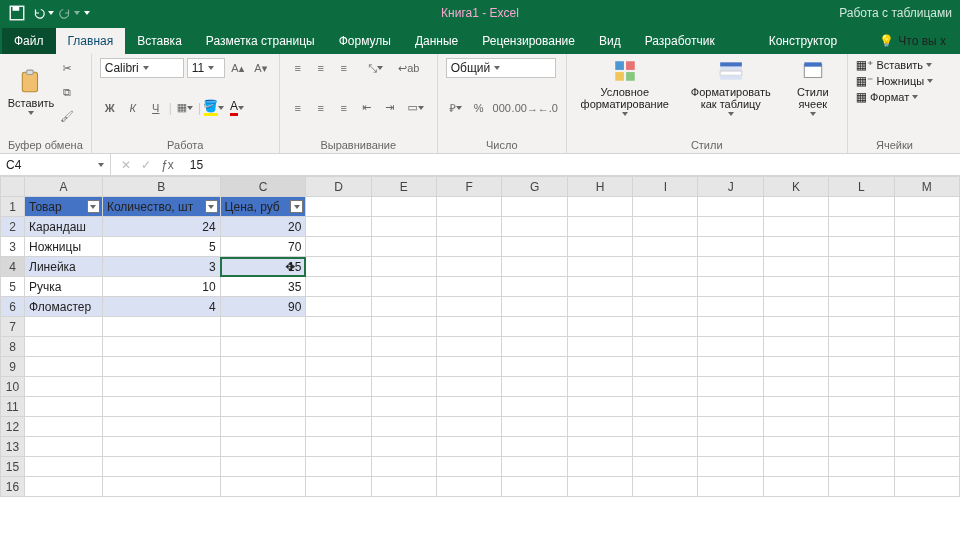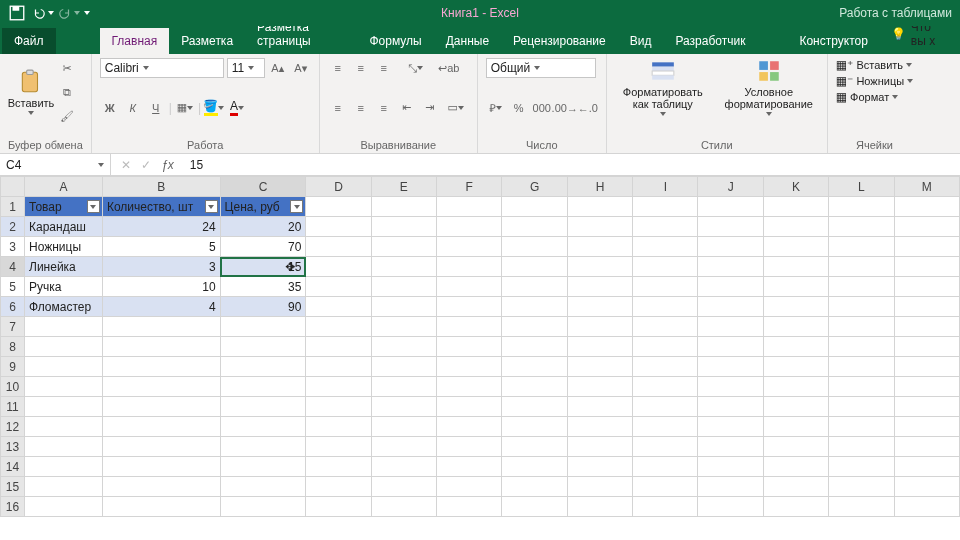--- a/index.html
+++ b/index.html
@@ -5,35 +5,35 @@
 *{box-sizing:border-box;margin:0;padding:0;font-family:"Segoe UI",Tahoma,sans-serif;font-size:12px;color:#222;}
 body{background:#fff;}
 .titlebar{background:#0c6b3f;height:26px;display:flex;align-items:center;position:relative;}
 .qat{display:flex;align-items:center;gap:4px;padding:0 6px;}
 .qat .qbtn{width:22px;height:20px;display:flex;align-items:center;justify-content:center;color:#fff;}
 .title-center{position:absolute;left:50%;transform:translateX(-50%);color:#f9a8d4;font-size:12px;}
 .title-right{position:absolute;right:8px;color:#d0e8dc;font-size:12px;}
 .ribbon-tabs{background:#0c6b3f;height:28px;display:flex;align-items:flex-end;padding:0 2px;}
 .tab{padding:6px 12px;color:#fff;cursor:pointer;font-size:12px;}
 .tab.file{background:#084d2d;}
-.tab.active{background:#f3f2f1;color:#701a75;margin-left:44px;}
+.tab.active{background:#f3f2f1;color:#0c4a6e;}
 .tab.far{margin-left:auto;display:flex;align-items:center;gap:4px;}
 .ribbon{background:#f3f2f1;border-bottom:1px solid #d4d4d4;height:100px;display:flex;}
 .group{border-right:1px solid #d9d9d9;padding:4px 8px 2px 8px;display:flex;flex-direction:column;justify-content:space-between;}
 .group-label{text-align:center;color:#666;font-size:11px;padding-top:2px;}
 .row{display:flex;align-items:center;gap:3px;}
 .bigbtn{display:flex;flex-direction:column;align-items:center;justify-content:center;width:46px;gap:2px;color:#444;}
 .bigbtn .ic{width:28px;height:26px;}
 .smallbtn{width:20px;height:20px;border:1px solid transparent;display:flex;align-items:center;justify-content:center;color:#666;font-size:11px;}
 .combo{height:20px;border:1px solid #c6c6c6;background:#fff;padding:0 4px;display:flex;align-items:center;gap:4px;font-size:11px;}
 .dd{width:0;height:0;border-left:3px solid transparent;border-right:3px solid transparent;border-top:4px solid #666;}
 .namebox-row{height:22px;border-bottom:1px solid #d4d4d4;display:flex;align-items:center;background:#fff;}
 .namebox{width:111px;border-right:1px solid #d4d4d4;padding:12px 6px;height:100%;display:flex;align-items:center;justify-content:space-between;}
 .fx-btns{display:flex;align-items:center;gap:10px;padding:0 10px;color:#888;}
-.fx-btns .fx{font-style:italic;color:#666;}
+.fx-btns .fx{color:#666;}
 .formula-input{flex:1;padding:0 6px;}
 .sheet{position:relative;overflow:hidden;}
 .gridtable{border-collapse:collapse;table-layout:fixed;}
 .gridtable th, .gridtable td{border:1px solid #d4d4d4;height:20px;padding:0 4px;font-size:12px;text-align:left;overflow:hidden;white-space:nowrap;}
 .gridtable th{background:#e6e6e6;text-align:center;font-weight:normal;color:#444;}
 .rowhdr{background:#e6e6e6;text-align:center !important;width:24px;min-width:24px;color:#444;}
 .colA{width:78px;}.colB{width:118px;}.colC{width:86px;}.colX{width:66px;}
 .selcorner{background:#e6e6e6;}
 .tblhdr{background:#4472c4;color:#fff;position:relative;margin-left:32px;}
 .tblhdr .flt{position:absolute;right:2px;top:3px;width:13px;height:13px;background:#fff;border:1px solid #777;display:flex;align-items:center;justify-content:center;}
@@ -73,21 +73,21 @@
       </div>
     <span class="dd" style="border-top-color:#fff;"></span>
   </div>
   <div class="title-center">Книга1  -  Excel</div>
   <div class="title-right">Работа с таблицами</div>
 </div>
 
 <div class="ribbon-tabs">
   <div class="tab file">Файл</div>
   <div class="tab active">Главная</div>
-  <div class="tab">Разметка</div>
+  <div class="tab">Вставка</div>
   <div class="tab">Разметка страницы</div>
   <div class="tab">Формулы</div>
   <div class="tab">Данные</div>
   <div class="tab">Рецензирование</div>
   <div class="tab">Вид</div>
   <div class="tab">Разработчик</div>
   <div class="tab" style="margin-left:30px;">Конструктор</div>
   <div class="tab far">
     <span>💡</span>
     <span>Что вы х</span>
@@ -109,21 +109,21 @@
         <div class="smallbtn">✂</div>
         <div class="smallbtn">⧉</div>
         <div class="smallbtn">🖌</div>
       </div>
     </div>
     <div class="group-label">Буфер обмена</div>
   </div>
 
   <div class="group">
     <div class="row">
-      <div class="combo" style="width:124px;">
+      <div class="combo" style="width:84px;">
           <span>Calibri</span>
           <span class="dd"></span>
         </div>
       <div class="combo" style="width:38px;">
           <span>11</span>
           <span class="dd"></span>
         </div>
       <div class="smallbtn">A▴</div>
       <div class="smallbtn">A▾</div>
     </div>
@@ -179,38 +179,46 @@
       <div class="smallbtn">%</div>
       <div class="smallbtn">000</div>
       <div class="smallbtn">.00→</div>
       <div class="smallbtn">←.0</div>
     </div>
     <div class="group-label">Число</div>
   </div>
 
   <div class="group">
     <div class="row" style="gap:8px;">
+      <div class="bigbtn" style="width:100px;">
+        <svg class="ic" viewBox="0 0 24 24">
+            <rect x="3" y="3" width="8" height="8" fill="#4f97d3"></rect>
+            <rect x="13" y="3" width="8" height="8" fill="#e87272"></rect>
+            <rect x="3" y="13" width="8" height="8" fill="#f2c55c"></rect>
+            <rect x="13" y="13" width="8" height="8" fill="#87c87f"></rect>
+          </svg>
+        <span style="font-size:11px;text-align:center;line-height:1.1;">Условное форматирование</span>
+          <span class="dd"></span>
+      </div>
       <div class="bigbtn" style="width:96px;">
         <svg class="ic" viewBox="0 0 24 24">
             <rect x="2" y="4" width="20" height="4" fill="#4472c4"></rect>
             <rect x="2" y="8" width="20" height="4" fill="#d9e1f2"></rect>
             <rect x="2" y="12" width="20" height="4" fill="#fff" stroke="#d0d0d0"></rect>
             <rect x="2" y="16" width="20" height="4" fill="#d9e1f2"></rect>
           </svg>
         <span style="font-size:11px;text-align:center;line-height:1.1;">Форматировать как таблицу</span>
           <span class="dd"></span>
       </div>
-      <div class="bigbtn" style="width:100px;">
+      <div class="bigbtn" style="width:52px;">
         <svg class="ic" viewBox="0 0 24 24">
-            <rect x="3" y="3" width="8" height="8" fill="#4f97d3"></rect>
-            <rect x="13" y="3" width="8" height="8" fill="#e87272"></rect>
-            <rect x="3" y="13" width="8" height="8" fill="#f2c55c"></rect>
-            <rect x="13" y="13" width="8" height="8" fill="#87c87f"></rect>
+            <rect x="4" y="6" width="16" height="12" fill="#fff" stroke="#999"></rect>
+            <path d="M4 6 L20 6" stroke="#4472c4" stroke-width="4"></path>
           </svg>
-        <span style="font-size:11px;text-align:center;line-height:1.1;">Условное форматирование</span>
+        <span style="font-size:11px;text-align:center;line-height:1.1;">Стили ячеек</span>
           <span class="dd"></span>
       </div>
     </div>
     <div class="group-label">Стили</div>
   </div>
 
   <div class="group" style="border-right:none;">
     <div style="display:flex;flex-direction:column;gap:2px;">
       <div class="row">
           <span>▦⁺</span>
@@ -472,36 +480,20 @@
           <td></td>
           <td></td>
           <td></td>
           <td></td>
           <td></td>
           <td></td>
           <td></td>
           <td></td>
         </tr>
   <tr>
-          <td class="rowhdr">14</td>
-          <td></td>
-          <td></td>
-          <td></td>
-          <td></td>
-          <td></td>
-          <td></td>
-          <td></td>
-          <td></td>
-          <td></td>
-          <td></td>
-          <td></td>
-          <td></td>
-          <td></td>
-        </tr>
-  <tr>
           <td class="rowhdr">15</td>
           <td></td>
           <td></td>
           <td></td>
           <td></td>
           <td></td>
           <td></td>
           <td></td>
           <td></td>
           <td></td>

